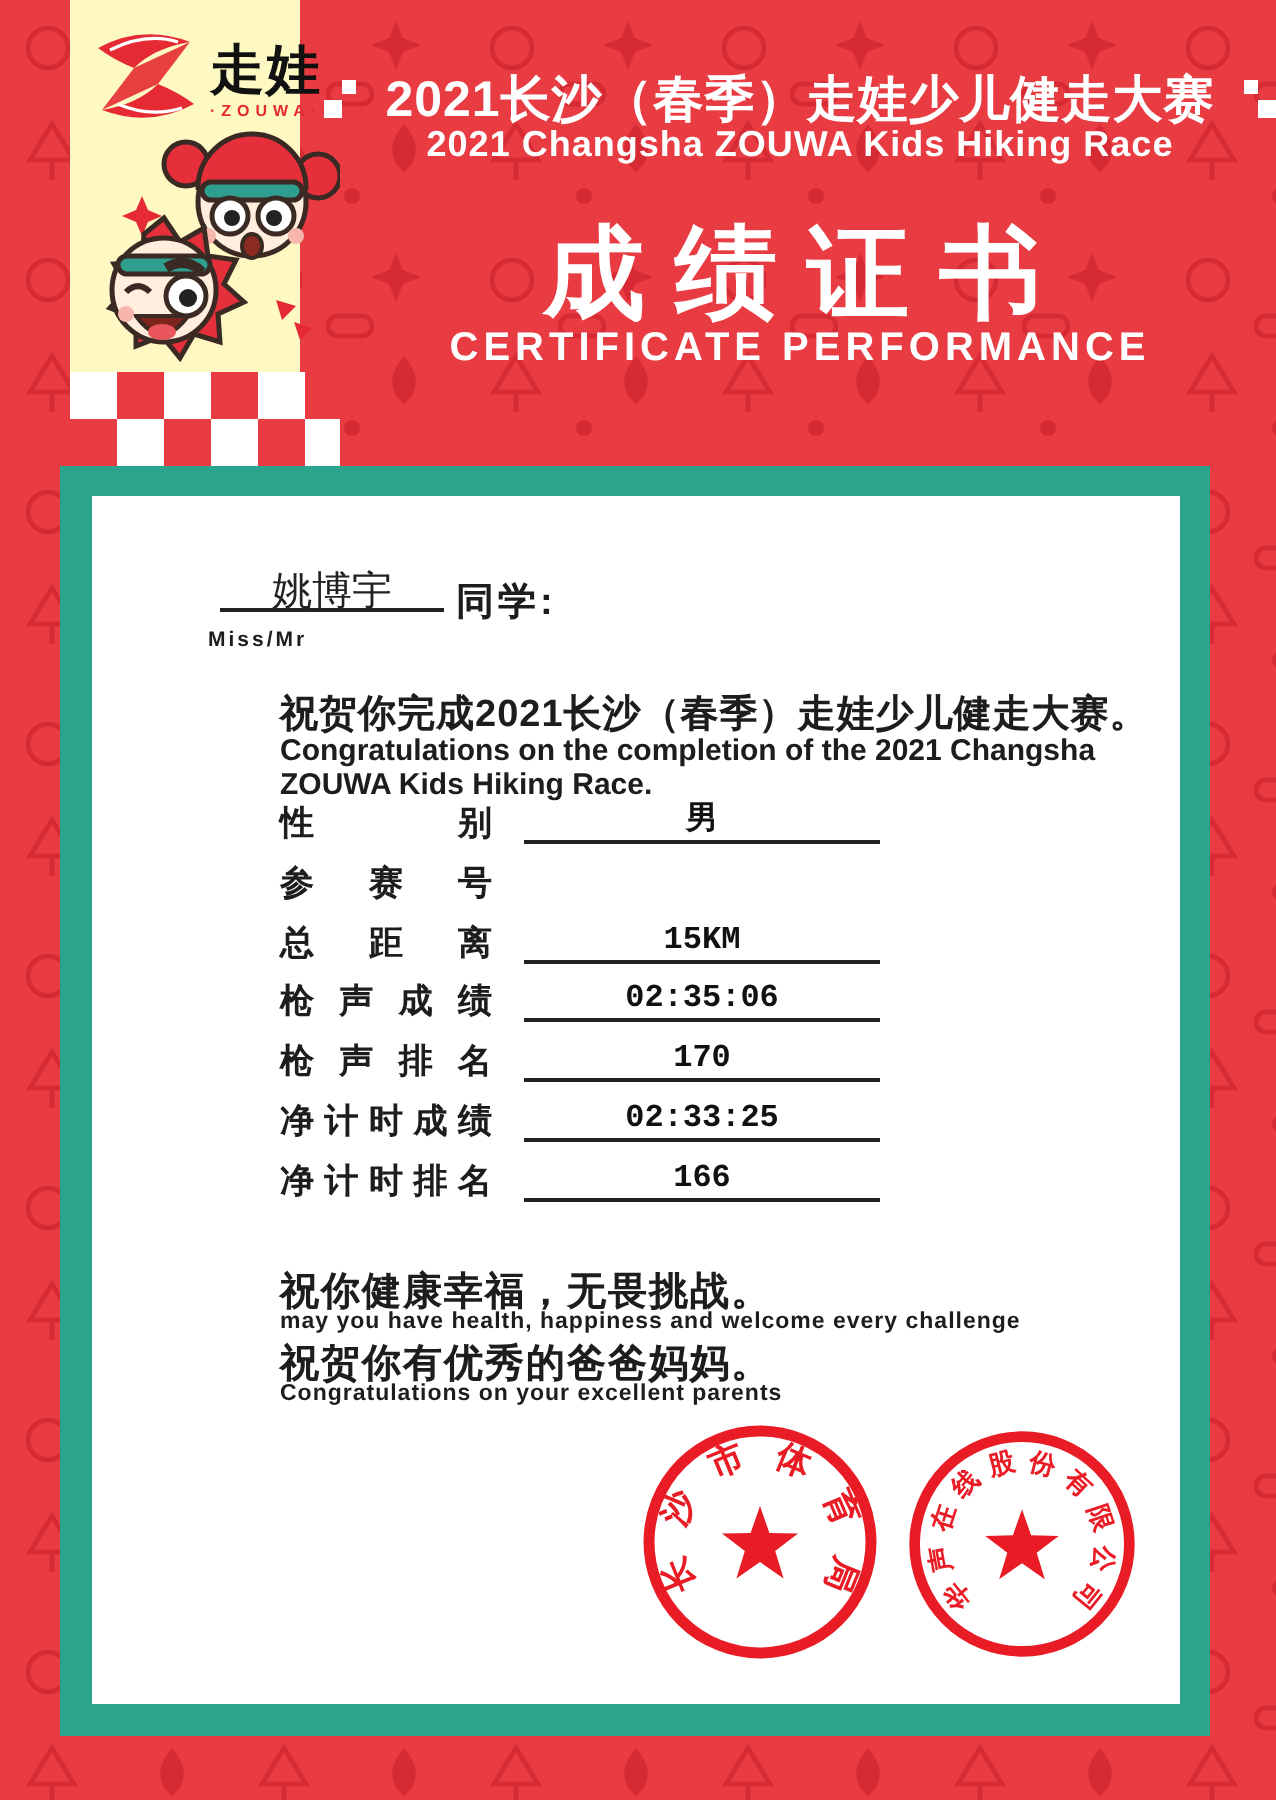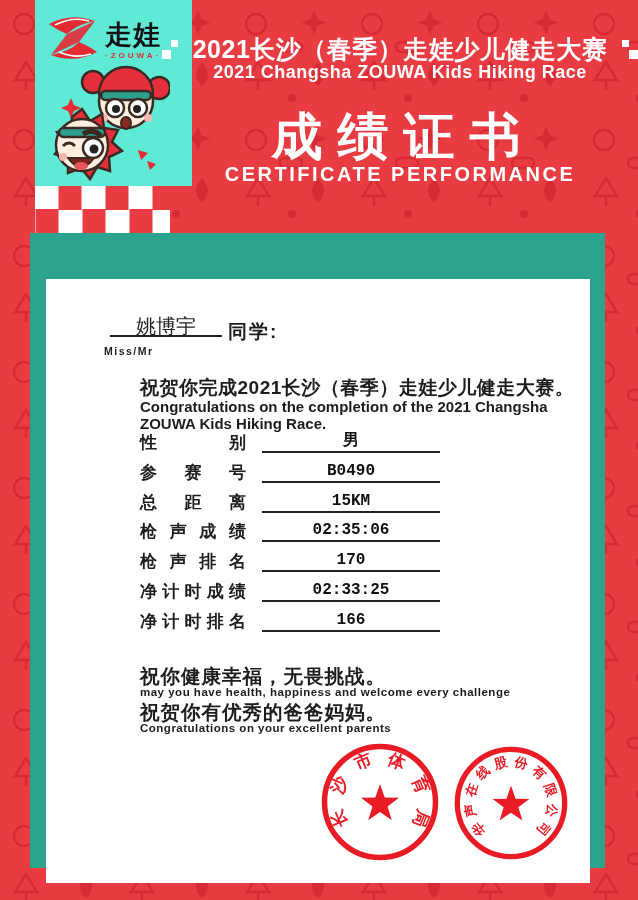--- a/index.html
+++ b/index.html
@@ -1,21 +1,21 @@
 <!DOCTYPE html>
 <html><head>
 <meta charset="utf-8">
 <style>
   html,body{margin:0;padding:0;}
   body{font-family:"Liberation Sans",sans-serif;}
   .page{position:relative;width:638px;height:900px;background:#e83c42;overflow:hidden;}
   .bg-pattern{position:absolute;left:0;top:0;z-index:0;}
 
   
-  .strip{position:absolute;left:35px;top:0;width:157px;height:186px;background:#5eead4;z-index:2;}
+  .strip{position:absolute;left:35px;top:0;width:115px;height:186px;background:#fef9c3;z-index:2;}
   .checker{position:absolute;left:35px;top:186px;width:135px;height:47px;z-index:2;
     background:conic-gradient(#ffffff 90deg,#e83c42 90deg 180deg,#ffffff 180deg 270deg,#e83c42 270deg);
     background-size:47px 47px;background-position:-23.5px 0;}
   .logo{position:absolute;left:10px;top:12px;width:118px;height:60px;}
   .logo-text{position:absolute;left:60px;top:8px;width:56px;text-align:center;}
   .logo-cn{font-size:27px;font-weight:800;color:#111111;letter-spacing:1px;line-height:30px;}
   .logo-en{font-size:8px;font-weight:700;color:#e52a33;letter-spacing:3px;margin-top:1px;}
 
   
   .header-zone{position:absolute;left:172px;top:0;width:456px;z-index:2;text-align:center;color:#ffffff;}
@@ -26,21 +26,21 @@
   .deco-l i.a{width:7px;height:7px;right:0;top:0;}
   .deco-l i.b{width:9px;height:9px;left:0;bottom:0;}
   .deco-r i.a{width:7px;height:7px;left:0;top:0;}
   .deco-r i.b{width:9px;height:9px;right:0;bottom:0;}
   .event-title-en{position:absolute;left:0;top:62px;width:100%;font-size:18px;font-weight:700;letter-spacing:0.5px;}
   .cert-title-cn{position:absolute;left:0;top:103px;width:100%;font-size:51px;font-weight:800;letter-spacing:15px;padding-left:7px;box-sizing:border-box;}
   .cert-title-en{position:absolute;left:0;top:163px;width:100%;font-size:20px;font-weight:700;letter-spacing:2.5px;}
 
   
   .frame{position:absolute;left:30px;top:233px;width:575px;height:635px;background:#2ba38d;z-index:3;}
-  .paper{position:absolute;left:16px;top:15px;width:544px;height:604px;background:#ffffff;margin-top:31px;}
+  .paper{position:absolute;left:16px;top:15px;width:544px;height:604px;background:#ffffff;}
 
   .name-line{position:absolute;left:64px;top:36px;width:112px;height:20px;text-align:center;
     font-family:"DejaVu Serif",serif;font-size:20px;color:#222222;border-bottom:2px solid #222222;line-height:22px;}
   .salutation{position:absolute;left:182px;top:40px;font-size:19px;font-weight:800;color:#1d1d1d;letter-spacing:2px;}
   .missmr{position:absolute;left:58px;top:66px;font-size:10.5px;font-weight:700;color:#1d1d1d;letter-spacing:1.5px;}
 
   .congrats-cn{position:absolute;left:94px;top:96px;font-size:19px;font-weight:800;color:#1d1d1d;letter-spacing:0.5px;white-space:nowrap;}
   .congrats-en{position:absolute;left:94px;top:119px;font-size:15px;font-weight:700;color:#1d1d1d;}
 
   .results{position:absolute;left:94px;top:152px;display:flex;flex-direction:column;gap:7.8px;}
@@ -162,21 +162,20 @@
               <span>别</span>
             </div>
           <div class="result-value">男</div>
         </div>
         <div class="result-row">
           <div class="result-label js-spread">
               <span>参</span>
               <span>赛</span>
               <span>号</span>
             </div>
-          <div class="result-value">B0490</div>
         </div>
         <div class="result-row">
           <div class="result-label js-spread">
               <span>总</span>
               <span>距</span>
               <span>离</span>
             </div>
           <div class="result-value">15KM</div>
         </div>
         <div class="result-row">

